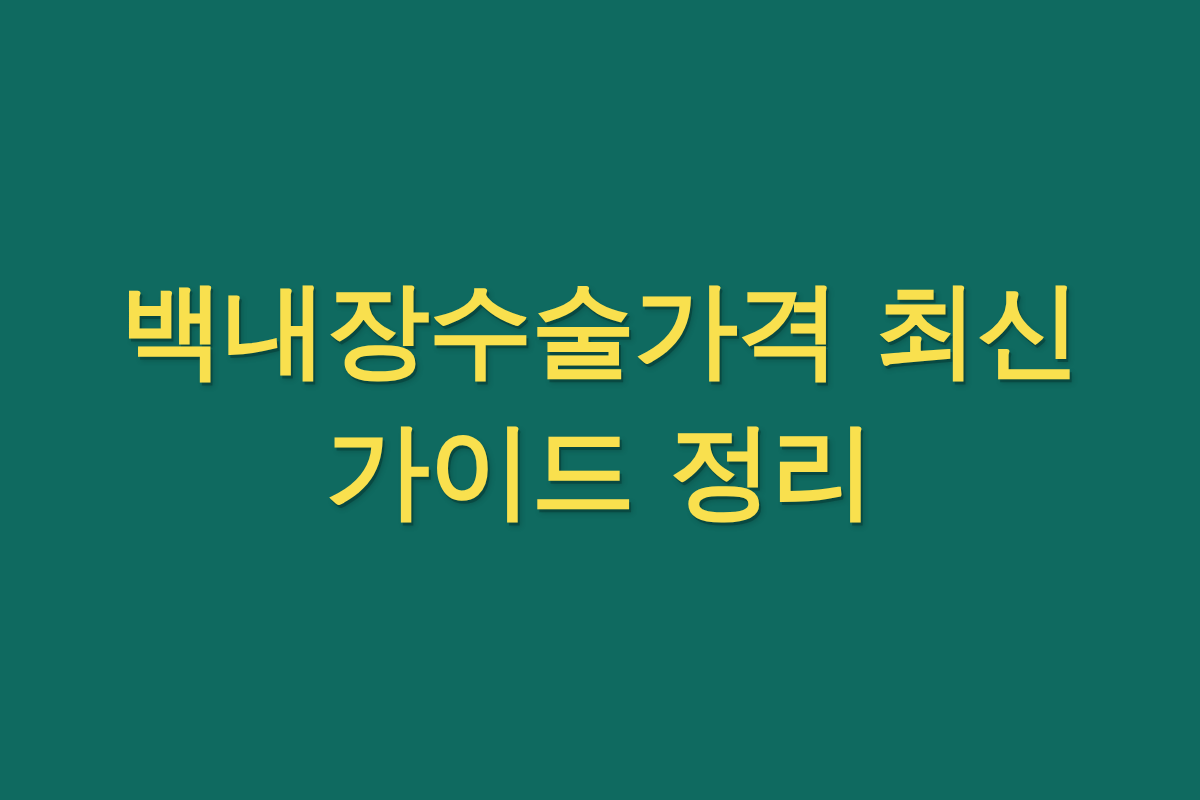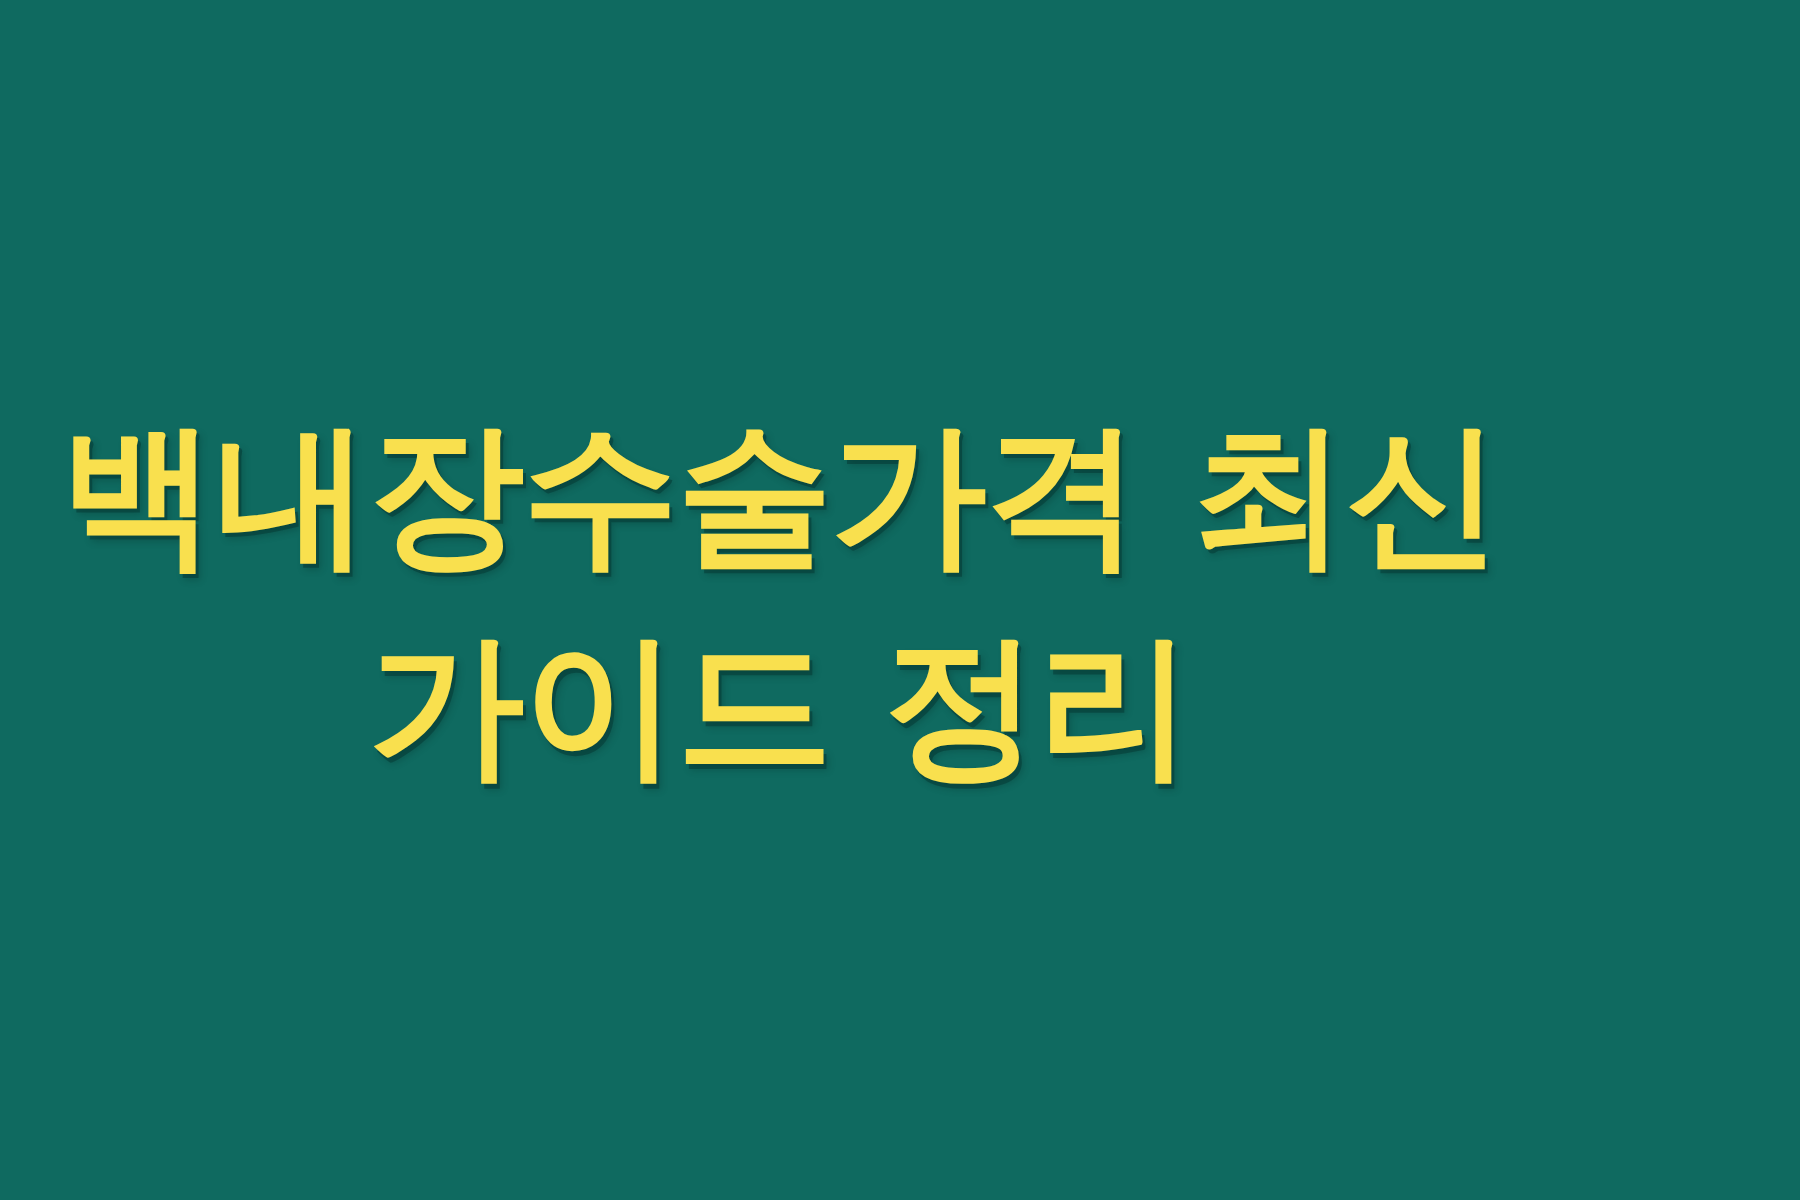--- a/index.html
+++ b/index.html
@@ -15,20 +15,21 @@
     font-family: "DejaVu Sans", "Liberation Sans", sans-serif;
   }
 
   .og-card {
     position: relative;
     box-sizing: border-box;
     width: 1200px;
     height: 800px;
     display: flex;
     align-items: center;
+    justify-content: center;
     background-color: #0F6A60;
   }
 
   .title-block {
     width: 1040px;
     padding: 0 20px;
     box-sizing: border-box;
     text-align: center;
   }
 

